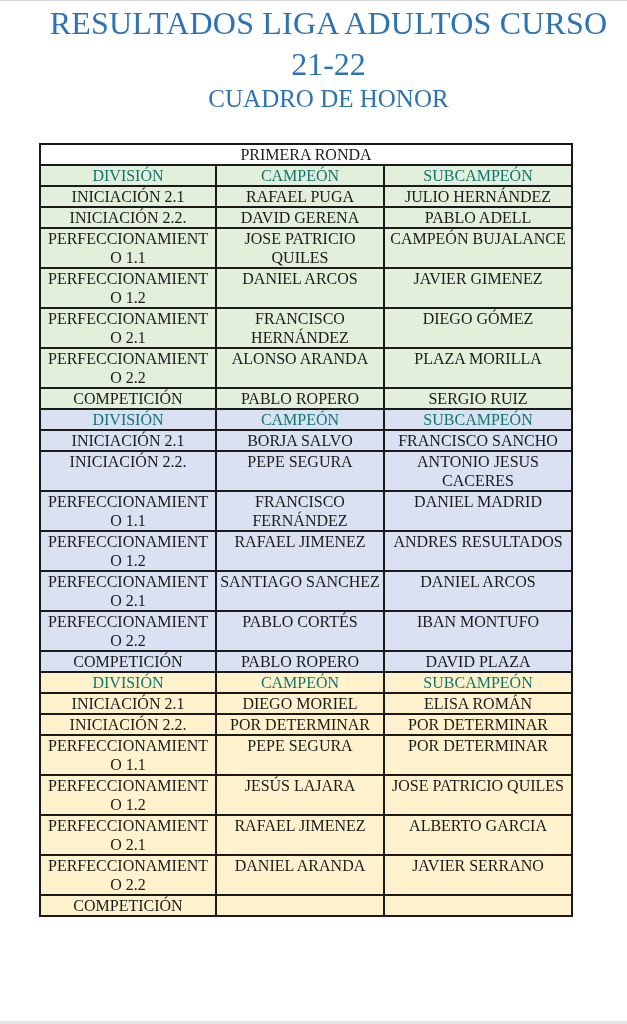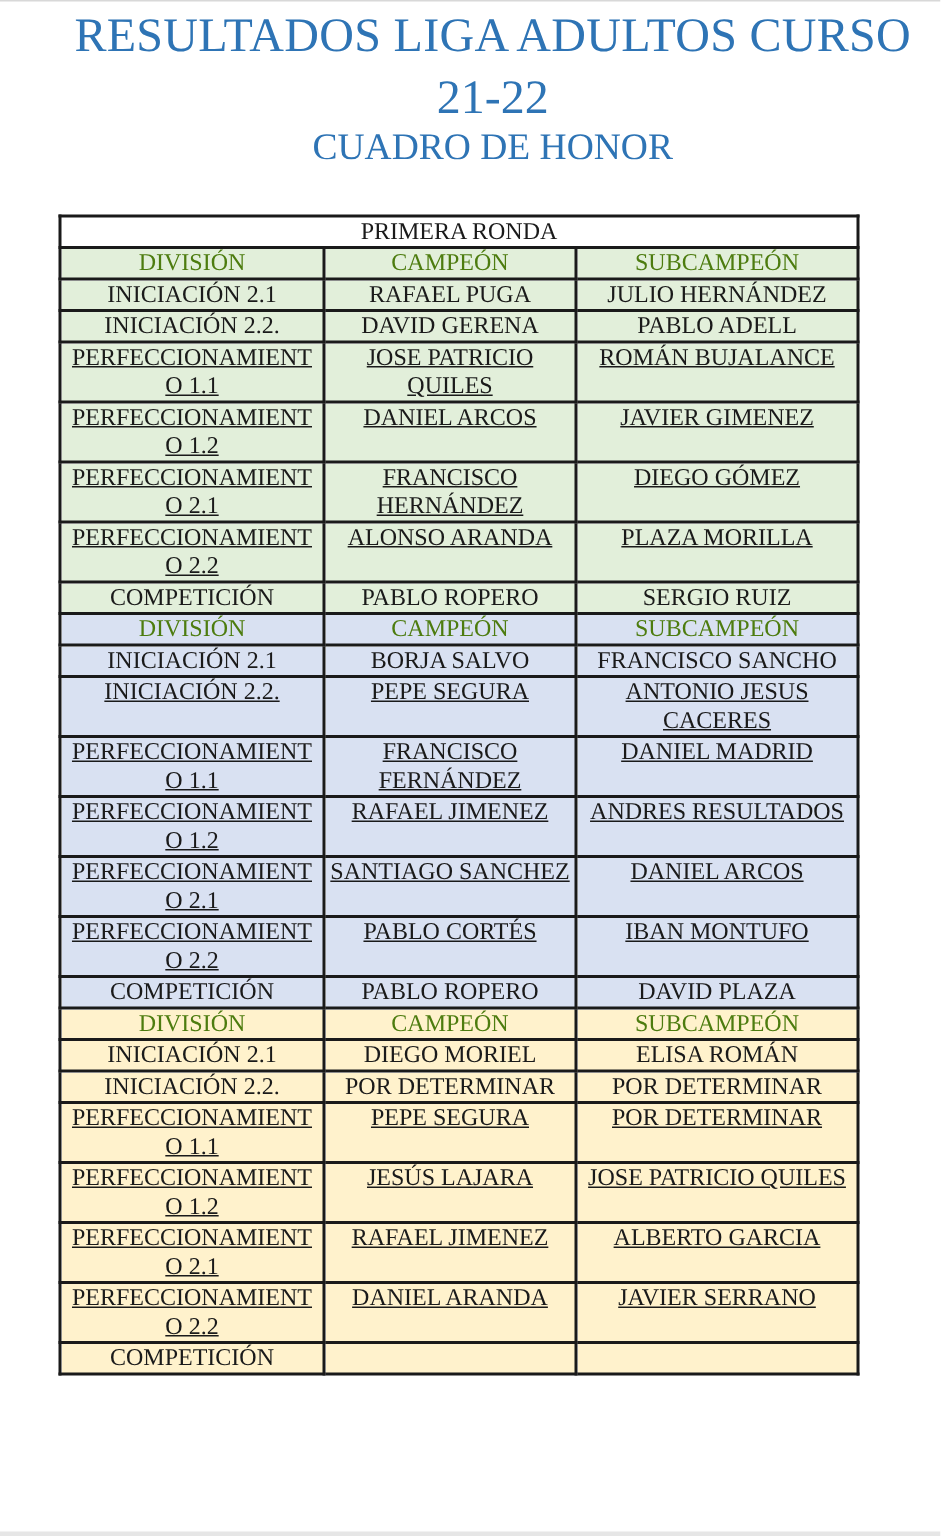--- a/index.html
+++ b/index.html
@@ -19,25 +19,25 @@
   table.honor {
     position:absolute; left:39px; top:143px; width:532px;
     border-collapse:collapse; table-layout:fixed;
     font-size:16px; color:#1a1a1a;padding-left:20px;
   }
   table.honor td {
     border:2px solid #1a1a1a; text-align:center; vertical-align:top;
     padding:0 2px; line-height:19px; height:19px; overflow:hidden;
   }
   td.round { background:#ffffff; height:18px; }
-  td.hdr { color:#4d7c0f; }
+  td.hdr { color:#0f766e; }
   tr.green td.cell, tr.green td.hdr { background:#e2efda; }
   tr.blue td.cell, tr.blue td.hdr { background:#d9e1f2; }
   tr.yellow td.cell, tr.yellow td.hdr { background:#fff2cc; }
-  tr.two td { height:38px;text-decoration:underline; }
+  tr.two td { height:38px; }
   col.c1 { width:176px; } col.c2 { width:168px; } col.c3 { width:188px; }
   .nw { white-space:nowrap; }
 </style>
 </head>
 <body>
 
 <div class="topline"></div>
 
 <div class="title t1">RESULTADOS LIGA ADULTOS CURSO</div>
 <div class="title t2">21-22</div>
@@ -65,21 +65,21 @@
       <td class="cell">JULIO HERNÁNDEZ</td>
     </tr>
     <tr class="green">
       <td class="cell">INICIACIÓN 2.2.</td>
       <td class="cell">DAVID GERENA</td>
       <td class="cell">PABLO ADELL</td>
     </tr>
     <tr class="green two">
       <td class="cell">PERFECCIONAMIENT O 1.1</td>
       <td class="cell">JOSE PATRICIO QUILES</td>
-      <td class="cell">ROMÁN BUJALANCE</td>
+      <td class="cell">CAMPEÓN BUJALANCE</td>
     </tr>
     <tr class="green two">
       <td class="cell">PERFECCIONAMIENT O 1.2</td>
       <td class="cell">DANIEL ARCOS</td>
       <td class="cell">JAVIER GIMENEZ</td>
     </tr>
     <tr class="green two">
       <td class="cell">PERFECCIONAMIENT O 2.1</td>
       <td class="cell">FRANCISCO HERNÁNDEZ</td>
       <td class="cell">DIEGO GÓMEZ</td>

